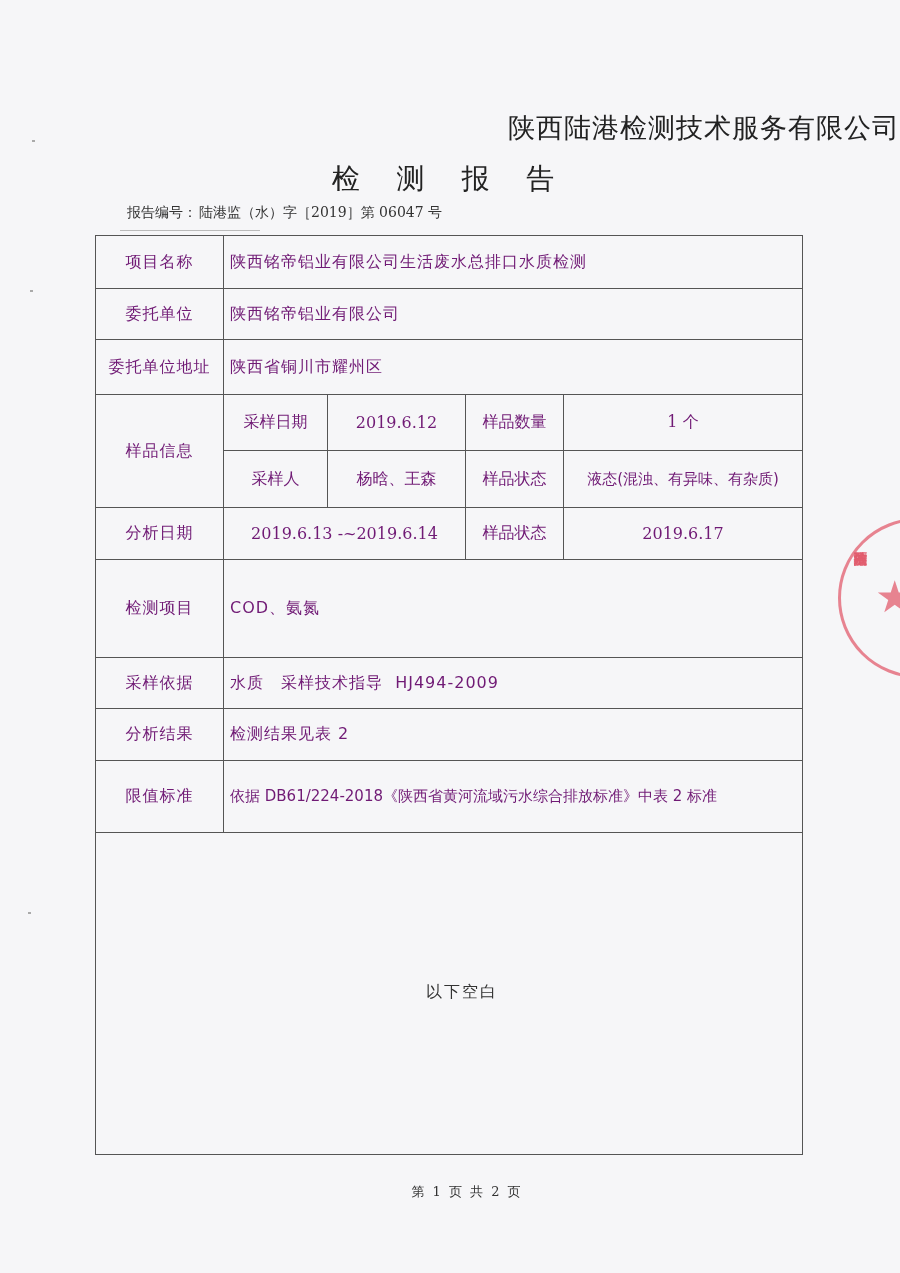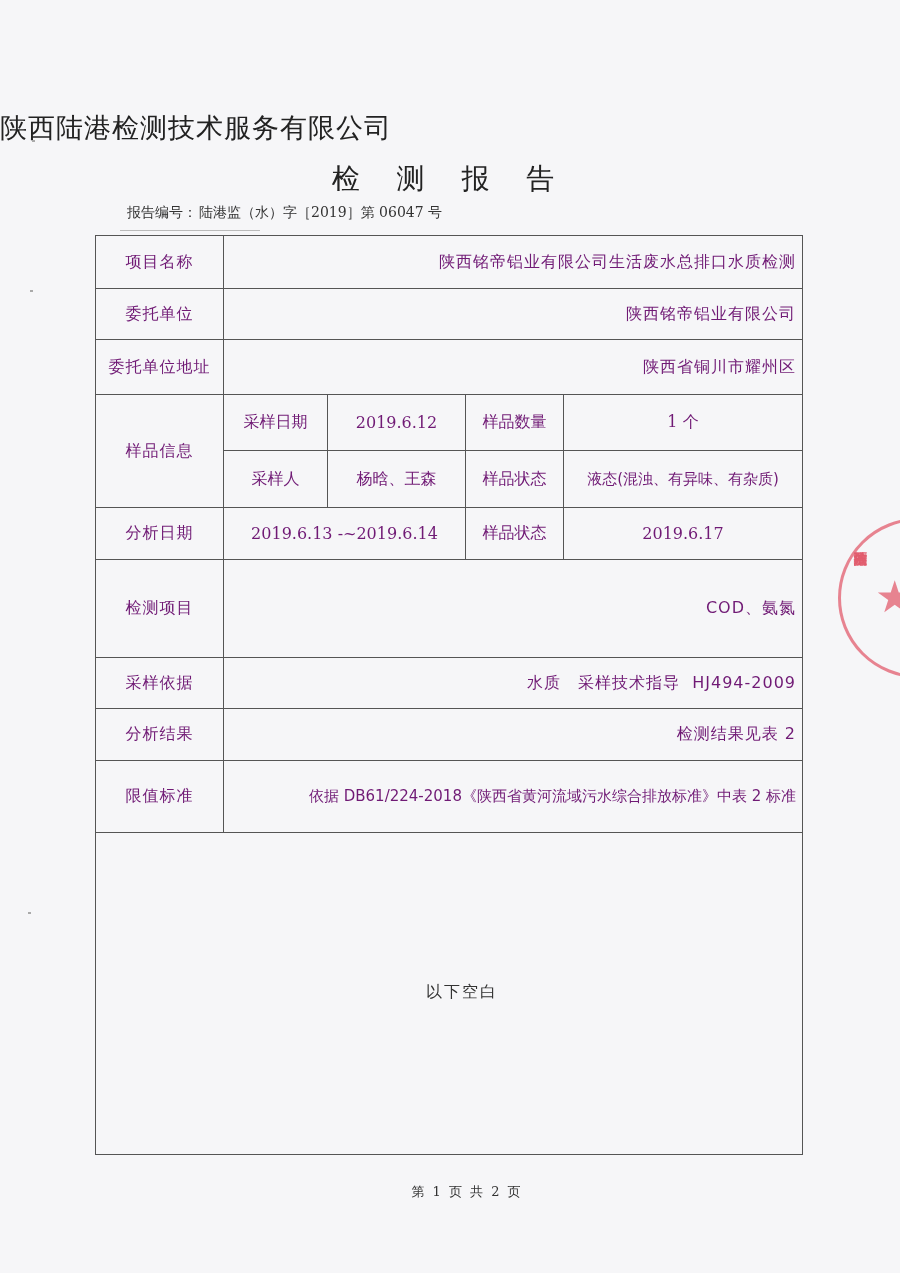--- a/index.html
+++ b/index.html
@@ -13,21 +13,21 @@
       position: relative;
       overflow: hidden;
       font-family: "DejaVu Serif", "Liberation Serif", serif;
       color: #2a2a2a;
     }
     .company-title {
       position: absolute;
       top: 110px;
       left: 0;
       width: 900px;
-      text-align: left;
+      text-align: right;
       font-size: 27px;
       letter-spacing: 1px;
       color: #222;
       font-family: "DejaVu Sans", "Liberation Sans", sans-serif;
     }
     .report-title {
       position: absolute;
       top: 160px;
       left: 0;
       width: 900px;
@@ -68,21 +68,21 @@
       padding: 0 6px;
       vertical-align: middle;
     }
     td.lbl {
       text-align: center;
       font-family: "DejaVu Sans", "Liberation Sans", sans-serif;
       font-size: 16px;
       letter-spacing: 1px;
     }
     td.val {
-      text-align: right;
+      text-align: left;
       font-family: "DejaVu Sans", "Liberation Sans", sans-serif;
       font-size: 16px;
       letter-spacing: 1px;
     }
     td.c {
       text-align: center;
       font-family: "DejaVu Serif", "Liberation Serif", serif;
       font-size: 16px;
     }
     td.c.cjk {

